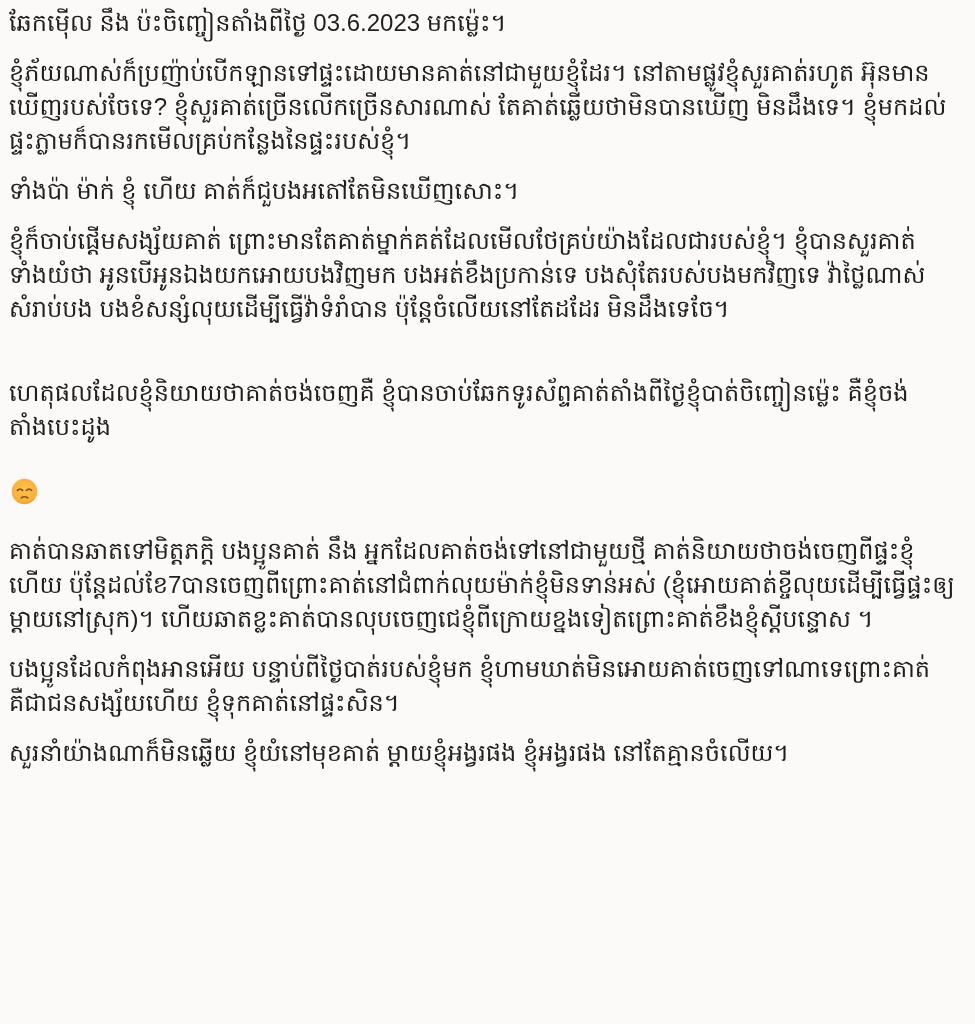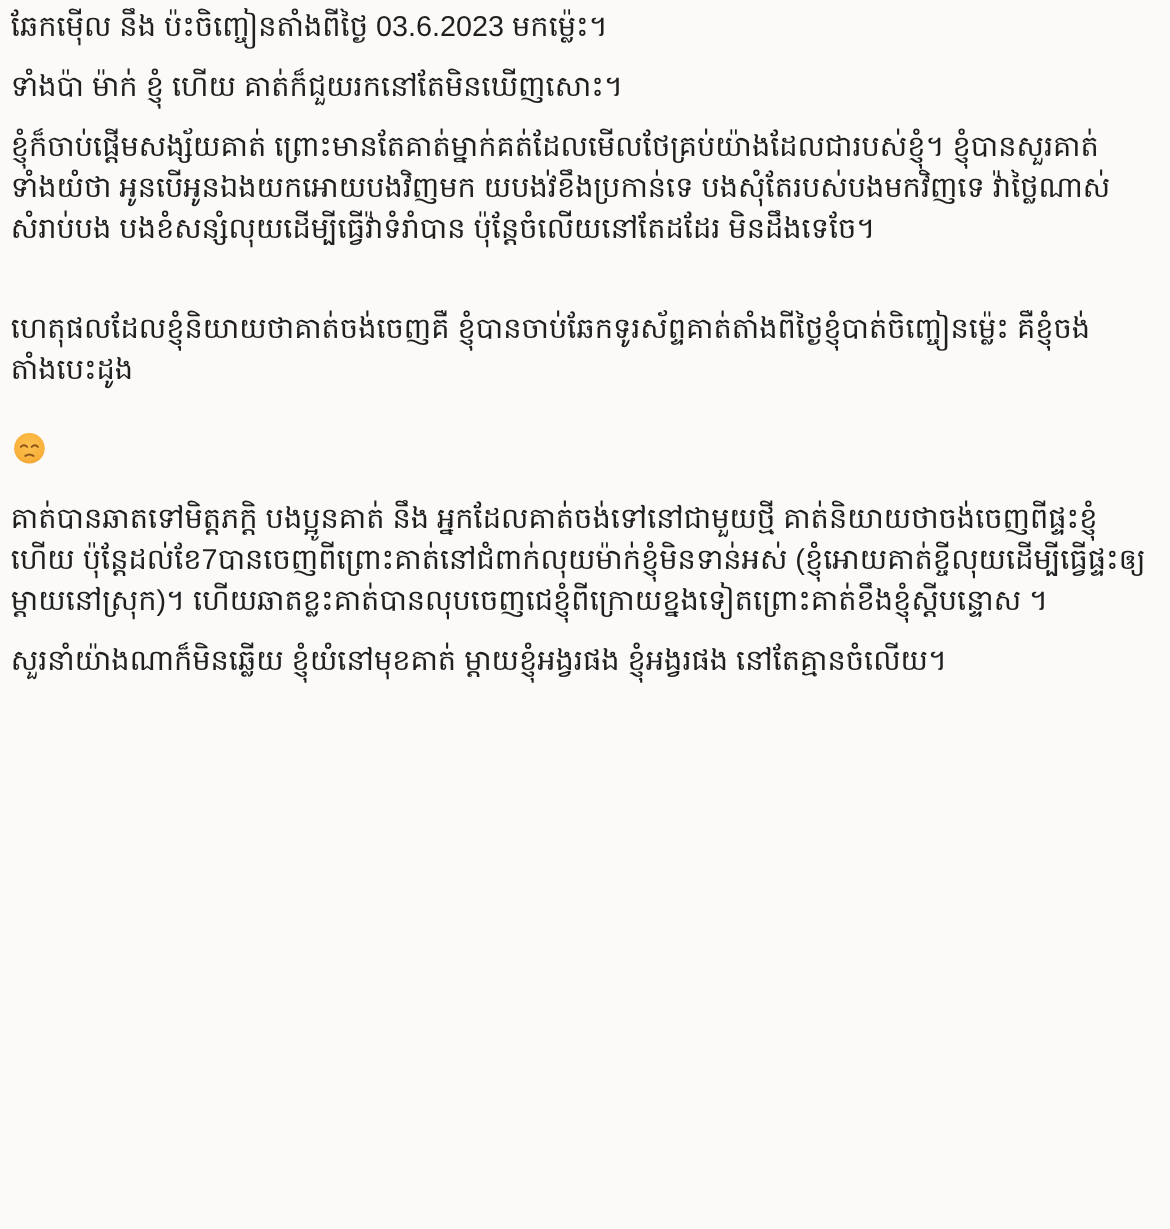--- a/index.html
+++ b/index.html
@@ -36,36 +36,38 @@
     vertical-align: -5px;
     margin: 0 2px;
   }
   .emoji svg { display: block; width: 100%; height: 100%; }
 </style>
 </head>
 <body>
 
 <main class="doc">
   <p>ឆែកម៉ើល នឹង ប៉ះចិញ្ចៀនតាំងពីថ្ងៃ 03.6.2023 មកម្ល៉េះ។</p>
-  <p>ទាំងប៉ា ម៉ាក់ ខ្ញុំ ហើយ គាត់ក៏ជួយរកនៅតែមិនឃើញសោះ។</p>
-  <p>ខ្ញុំក៏ចាប់ផ្ដើមសង្ស័យគាត់ ព្រោះមានតែគាត់ម្នាក់គត់ដែលមើលថែគ្រប់យ៉ាងដែលជារបស់ខ្ញុំ។ ខ្ញុំបានសួរគាត់ទាំងយំថា អូនបើអូនឯងយកអោយបងវិញមក យបងវ់ខឹងប្រកាន់ទេ បងសុំតែរបស់បងមកវិញទេ វ៉ាថ្លៃណាស់សំរាប់បង បងខំសន្សំលុយដើម្បីធ្វើវ៉ាទំរាំបាន ប៉ុន្តែចំលើយនៅតែដដែរ មិនដឹងទេចែ។</p>
+  <p>ខ្ញុំភ័យណាស់ក៏ប្រញ៉ាប់បើកឡានទៅផ្ទះដោយមានគាត់នៅជាមួយខ្ញុំដែរ។ នៅតាមផ្លូវខ្ញុំសួរគាត់រហូត អ៊ុនមានឃើញរបស់ចែទេ? ខ្ញុំសួរគាត់ច្រើនលើកច្រើនសារណាស់ តែគាត់ឆ្លើយថាមិនបានឃើញ មិនដឹងទេ។ ខ្ញុំមកដល់ផ្ទះភ្លាមក៏បានរកមើលគ្រប់កន្លែងនៃផ្ទះរបស់ខ្ញុំ។</p>
+  <p>ទាំងប៉ា ម៉ាក់ ខ្ញុំ ហើយ គាត់ក៏ជួបងអតៅតែមិនឃើញសោះ។</p>
+  <p>ខ្ញុំក៏ចាប់ផ្ដើមសង្ស័យគាត់ ព្រោះមានតែគាត់ម្នាក់គត់ដែលមើលថែគ្រប់យ៉ាងដែលជារបស់ខ្ញុំ។ ខ្ញុំបានសួរគាត់ទាំងយំថា អូនបើអូនឯងយកអោយបងវិញមក បងអត់ខឹងប្រកាន់ទេ បងសុំតែរបស់បងមកវិញទេ វ៉ាថ្លៃណាស់សំរាប់បង បងខំសន្សំលុយដើម្បីធ្វើវ៉ាទំរាំបាន ប៉ុន្តែចំលើយនៅតែដដែរ មិនដឹងទេចែ។</p>
   <p>
     <span>ហេតុផលដែលខ្ញុំនិយាយថាគាត់ចង់ចេញគឺ ខ្ញុំបានចាប់ឆែកទូរស័ព្ទគាត់តាំងពីថ្ងៃខ្ញុំបាត់ចិញ្ចៀនម្ល៉េះ គឺខ្ញុំចង់តាំងបេះដូង</span>
     <span class="emoji">
       <svg viewBox="0 0 36 36" xmlns="http://www.w3.org/2000/svg" aria-hidden="true">
         <defs>
           <radialGradient id="faceGrad" cx="50%" cy="40%" r="65%">
             <stop offset="0%" stop-color="#fdc04e"></stop>
             <stop offset="75%" stop-color="#f9b13c"></stop>
             <stop offset="100%" stop-color="#ef9c2c"></stop>
           </radialGradient>
         </defs>
         <circle cx="18" cy="18" r="17" fill="url(#faceGrad)"></circle>
         <path d="M8.5 16.5 q3.5 -3.5 7 0" stroke="#8a5516" stroke-width="2.2" fill="none" stroke-linecap="round"></path>
         <path d="M20.5 16.5 q3.5 -3.5 7 0" stroke="#8a5516" stroke-width="2.2" fill="none" stroke-linecap="round"></path>
         <path d="M13.5 26.5 q4.5 -3 9 0" stroke="#8a5516" stroke-width="2.2" fill="none" stroke-linecap="round"></path>
       </svg>
     </span>
     <span>គាត់បានឆាតទៅមិត្តភក្តិ បងប្អូនគាត់ នឹង អ្នកដែលគាត់ចង់ទៅនៅជាមួយថ្មី គាត់និយាយថាចង់ចេញពីផ្ទះខ្ញុំហើយ ប៉ុន្តែដល់ខែ7បានចេញពីព្រោះគាត់នៅជំពាក់លុយម៉ាក់ខ្ញុំមិនទាន់អស់ (ខ្ញុំអោយគាត់ខ្ចីលុយដើម្បីធ្វើផ្ទះឲ្យម្ដាយនៅស្រុក)។ ហើយឆាតខ្លះគាត់បានលុបចេញជេខ្ញុំពីក្រោយខ្នងទៀតព្រោះគាត់ខឹងខ្ញុំស្ដីបន្ទោស ។</span>
   </p>
+  <p>បងប្អូនដែលកំពុងអានអើយ បន្ទាប់ពីថ្ងៃបាត់របស់ខ្ញុំមក ខ្ញុំហាមឃាត់មិនអោយគាត់ចេញទៅណាទេព្រោះគាត់គឺជាជនសង្ស័យហើយ ខ្ញុំទុកគាត់នៅផ្ទះសិន។</p>
   <p>សួរនាំយ៉ាងណាក៏មិនឆ្លើយ ខ្ញុំយំនៅមុខគាត់ ម្ដាយខ្ញុំអង្វរផង ខ្ញុំអង្វរផង នៅតែគ្មានចំលើយ។</p>
 
 </main>
 
 </body></html>

